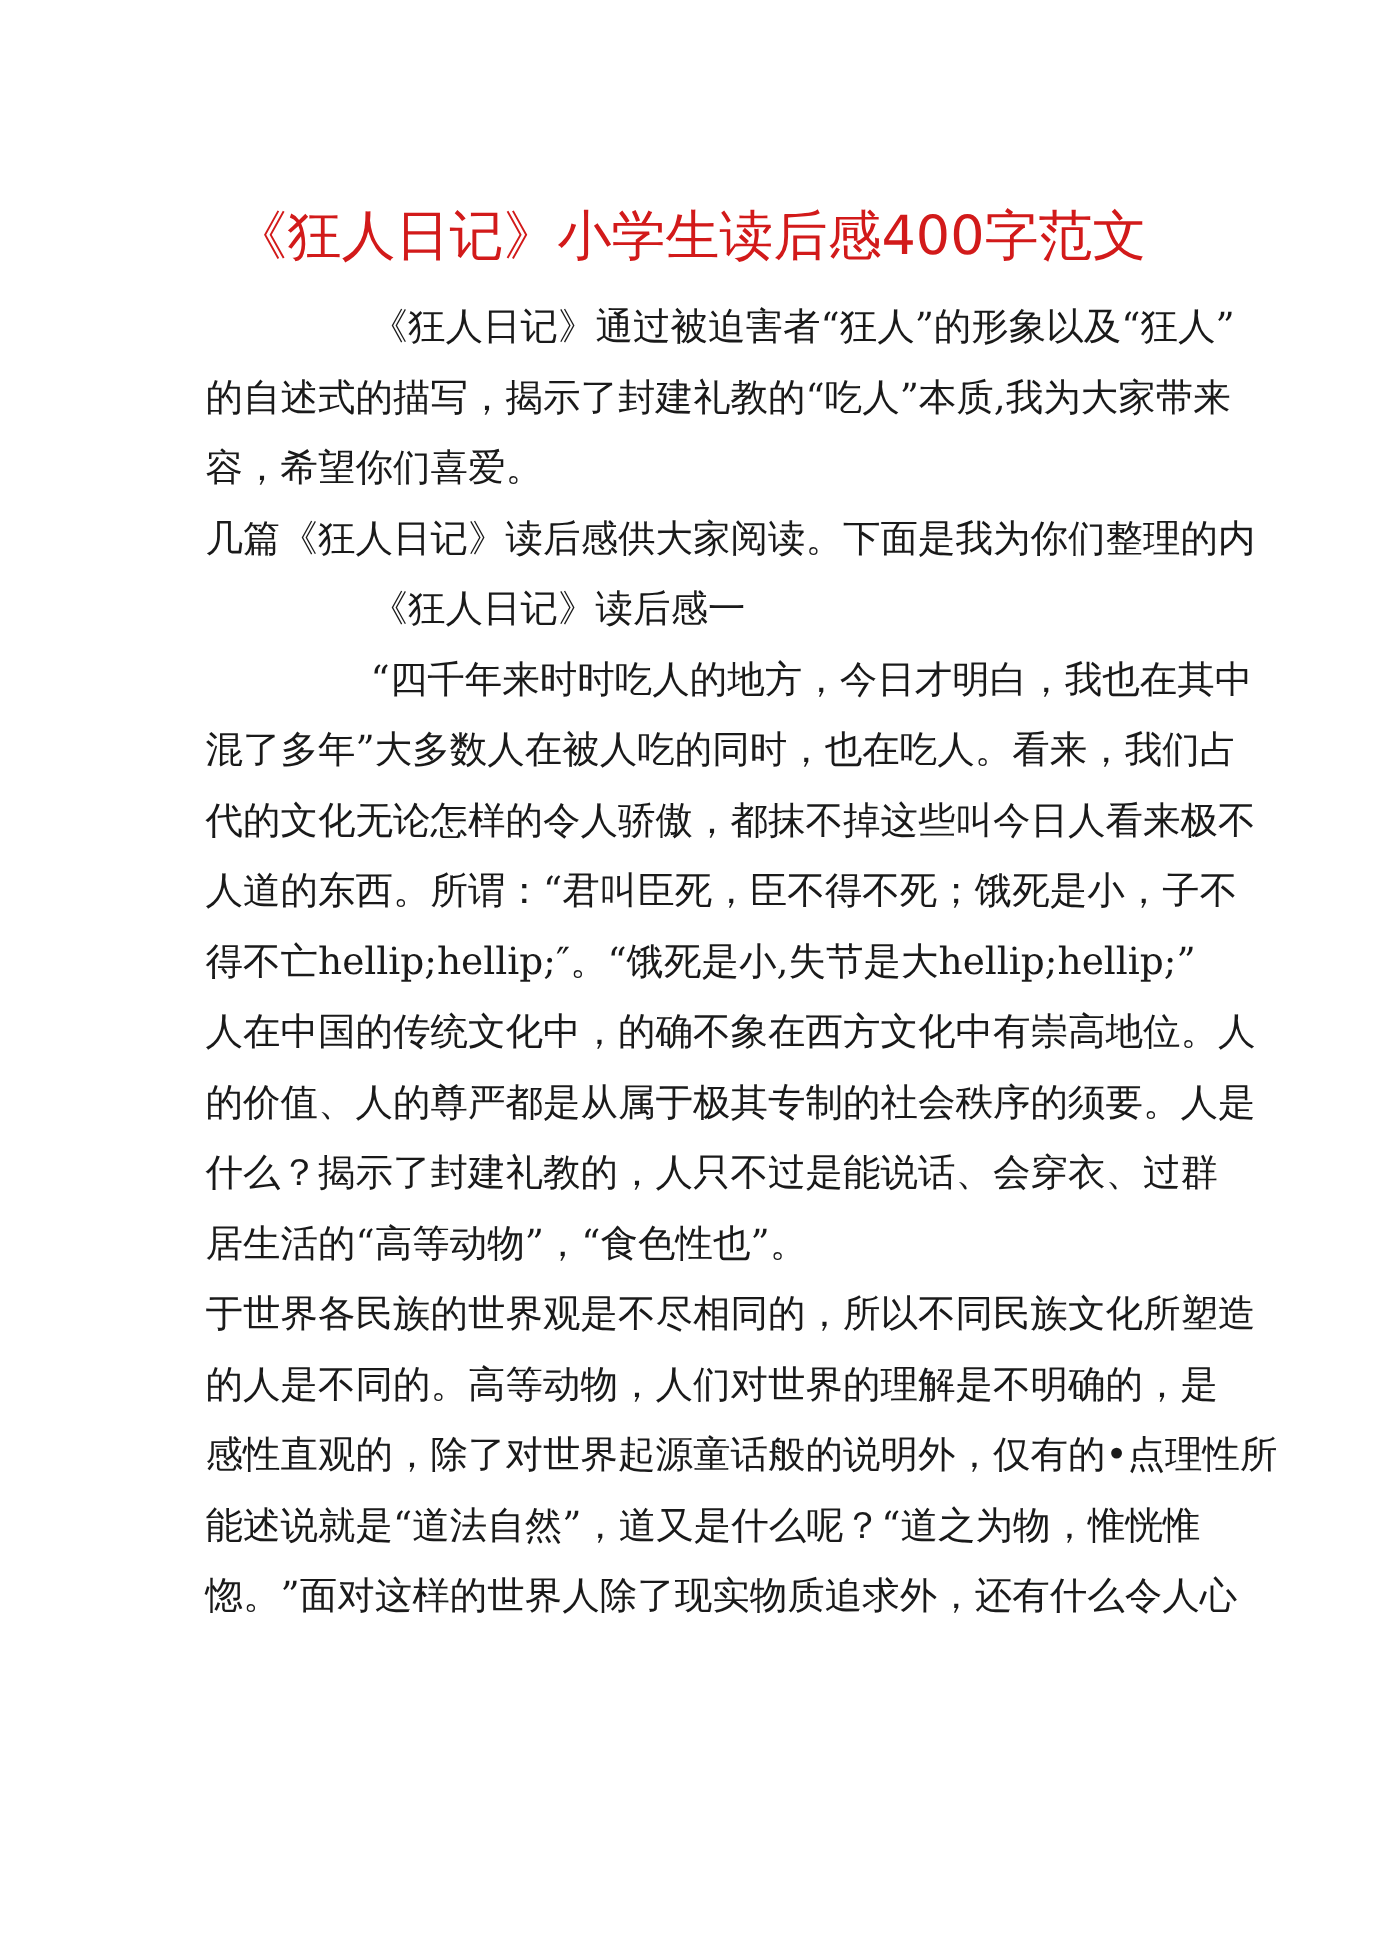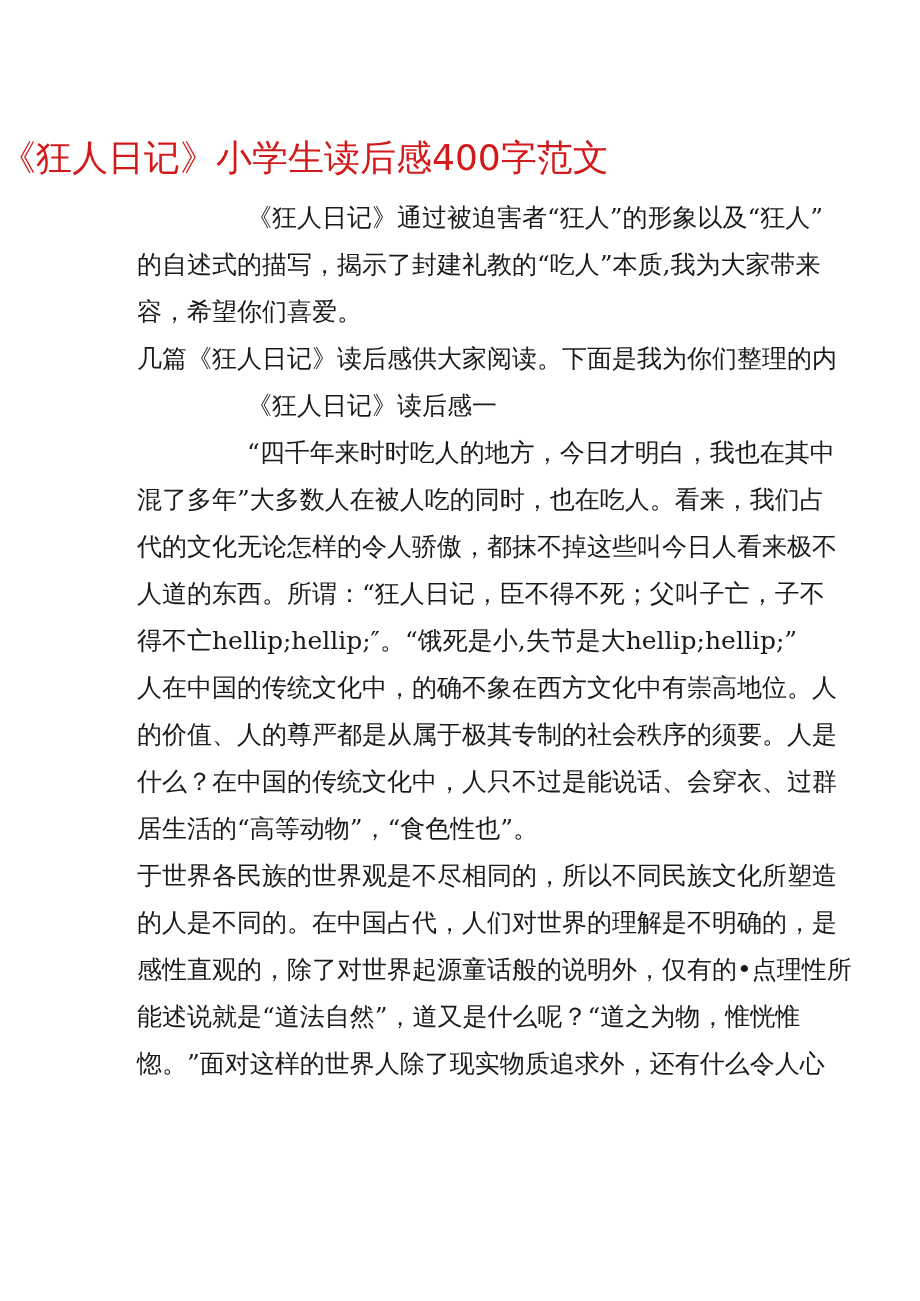--- a/index.html
+++ b/index.html
@@ -19,20 +19,21 @@
       top: 0;
       width: 920px;
       height: 1301px;
       background: #ffffff;
     }
     .title {
       position: absolute;
       left: 0;
       top: 134px;
       width: 920px;
+      text-align: center;
       color: #d21a1a;
       font-family: "DejaVu Sans", sans-serif;
       font-size: 36px;
       line-height: 48px;
       letter-spacing: 0px;
       white-space: nowrap;
     }
     .body-text {
       position: absolute;
       left: 137px;
@@ -71,29 +72,29 @@
     </div>
 
     <div>
       <div class="line indent">《狂人日记》读后感一</div>
     </div>
 
     <div>
       <div class="line indent">“四千年来时时吃人的地方，今日才明白，我也在其中</div>
       <div class="line">混了多年”大多数人在被人吃的同时，也在吃人。看来，我们占</div>
       <div class="line">代的文化无论怎样的令人骄傲，都抹不掉这些叫今日人看来极不</div>
-      <div class="line">人道的东西。所谓：“狂人日记，臣不得不死；父叫子亡，子不</div>
+      <div class="line">人道的东西。所谓：“君叫臣死，臣不得不死；饿死是小，子不</div>
       <div class="line">得不亡hellip;hellip;″。“饿死是小,失节是大hellip;hellip;”</div>
       <div class="line">人在中国的传统文化中，的确不象在西方文化中有崇高地位。人</div>
       <div class="line">的价值、人的尊严都是从属于极其专制的社会秩序的须要。人是</div>
-      <div class="line">什么？在中国的传统文化中，人只不过是能说话、会穿衣、过群</div>
+      <div class="line">什么？揭示了封建礼教的，人只不过是能说话、会穿衣、过群</div>
       <div class="line">居生活的“高等动物”，“食色性也”。</div>
     </div>
 
     <div>
       <div class="line">于世界各民族的世界观是不尽相同的，所以不同民族文化所塑造</div>
-      <div class="line">的人是不同的。在中国占代，人们对世界的理解是不明确的，是</div>
+      <div class="line">的人是不同的。高等动物，人们对世界的理解是不明确的，是</div>
       <div class="line">感性直观的，除了对世界起源童话般的说明外，仅有的•点理性所</div>
       <div class="line">能述说就是“道法自然”，道又是什么呢？“道之为物，惟恍惟</div>
       <div class="line">惚。”面对这样的世界人除了现实物质追求外，还有什么令人心</div>
     </div>
   </div>
 </div>
 
 </body></html>

